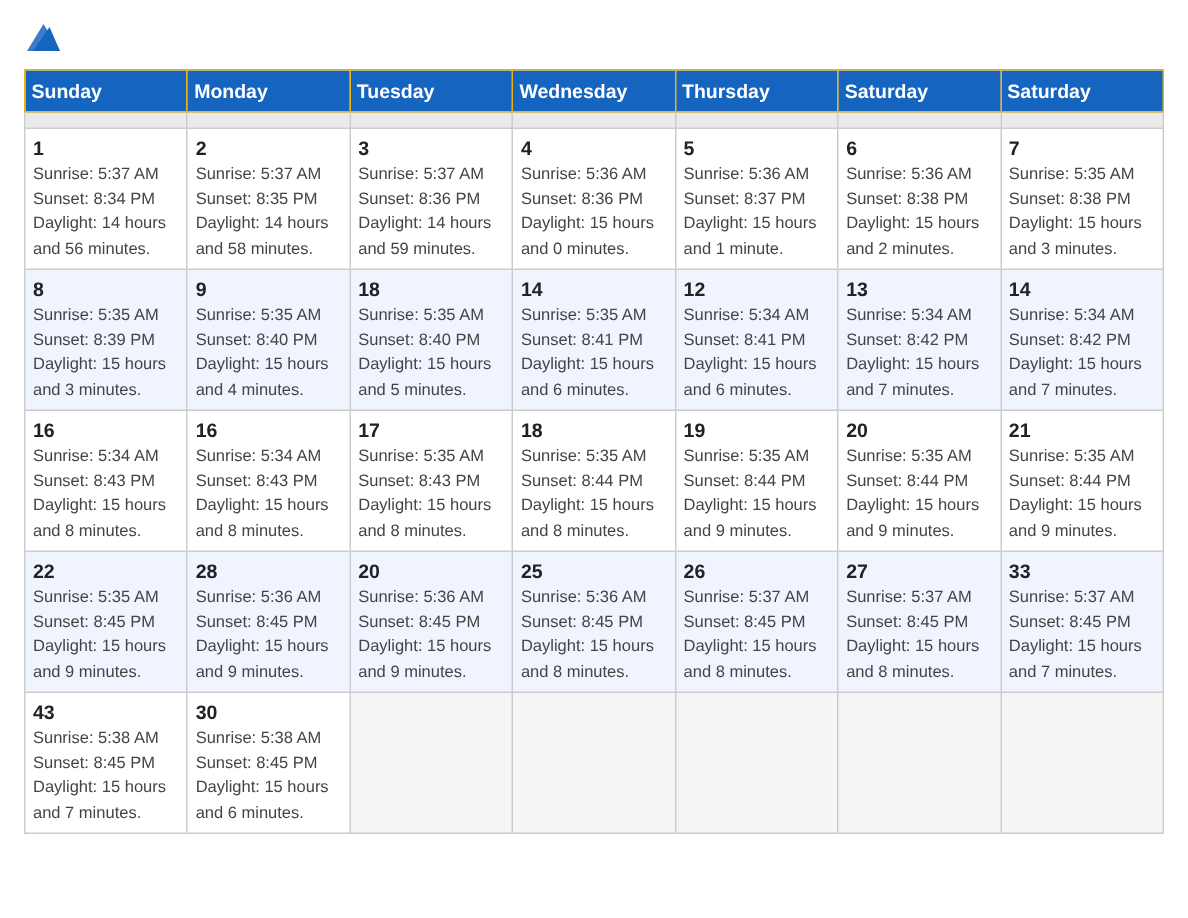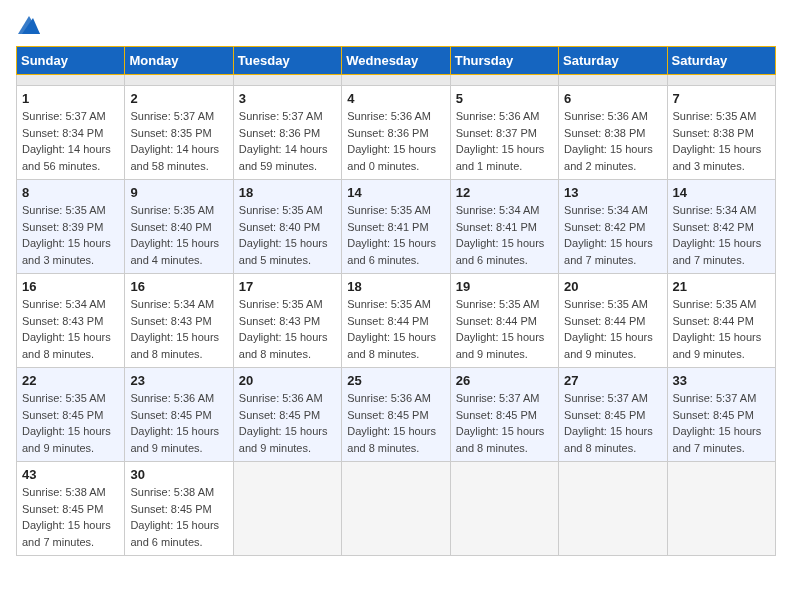--- a/index.html
+++ b/index.html
@@ -295,21 +295,21 @@
       </tr>
       <tr class="row-alt">
         <td>
           <span class="day-num">22</span>
           <div class="day-info" style="white-space: pre-line;">Sunrise: 5:35 AM
 Sunset: 8:45 PM
 Daylight: 15 hours
 and 9 minutes.</div>
         </td>
         <td>
-          <span class="day-num">23</span>
+          <span class="day-num">28</span>
           <div class="day-info" style="white-space: pre-line;">Sunrise: 5:36 AM
 Sunset: 8:45 PM
 Daylight: 15 hours
 and 9 minutes.</div>
         </td>
         <td>
           <span class="day-num">20</span>
           <div class="day-info" style="white-space: pre-line;">Sunrise: 5:36 AM
 Sunset: 8:45 PM
 Daylight: 15 hours

